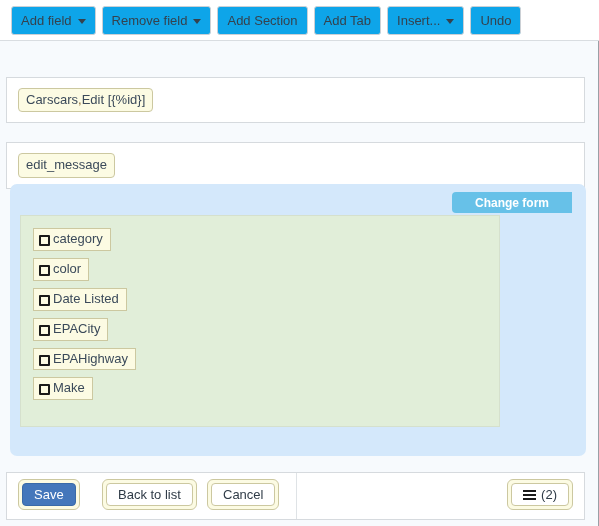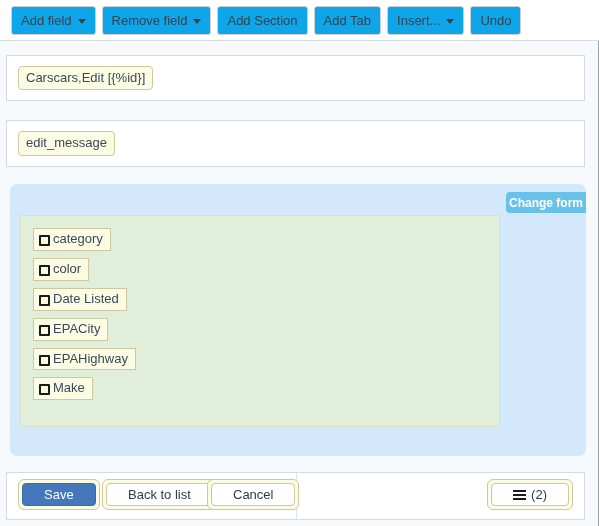--- a/index.html
+++ b/index.html
@@ -71,20 +71,21 @@
   .strip {
     position: absolute;
     left: 6px;
     width: 579px;
     background: #ffffff;
     border: 1px solid #d6dade;
     box-sizing: border-box;
     display: flex;
     align-items: center;
     padding-left: 11px;
+    margin-top: 22px;
   }
   #strip-title { top: 55px; height: 46px; }
   #strip-msg   { top: 120px; height: 47px; }
 
   .token {
     display: inline-flex;
     align-items: center;
     background: #fcfbe3;
     border: 1px solid #ccc8a0;
     border-radius: 4px;
@@ -103,28 +104,28 @@
     left: 10px;
     top: 184px;
     width: 576px;
     height: 272px;
     background: #d4e8fb;
     border-radius: 7px;
     box-sizing: border-box;
   }
   .change-form-btn {
     position: absolute;
-    right: 0px;
+    right: 14px;
     top: 8px;
     background: #67c1e8;
     color: #ffffff;
     border: none;
     border-radius: 4px 0 0 4px;
     height: 21px;
-    padding: 0 3px;
+    padding: 0 23px;
     font-size: 12px;
     font-family: "Liberation Sans", sans-serif;
     font-weight: bold;
     cursor: pointer;
     display: inline-flex;
     align-items: center;
   }
 
   
   .green-panel {
@@ -193,21 +194,21 @@
     border-radius: 6px;
     padding: 3px;
     box-sizing: border-box;
     display: inline-flex;
     align-items: center;
     cursor: pointer;
   }
   .inner-btn {
     border-radius: 4px;
     height: 23px;
-    padding: 0 21px;
+    padding: 0 11px;
     display: inline-flex;
     align-items: center;
     justify-content: center;
     font-size: 13px;
     font-family: "Liberation Sans", sans-serif;
     white-space: nowrap;
     cursor: pointer;
     box-sizing: border-box;
   }
   .inner-btn.primary {

